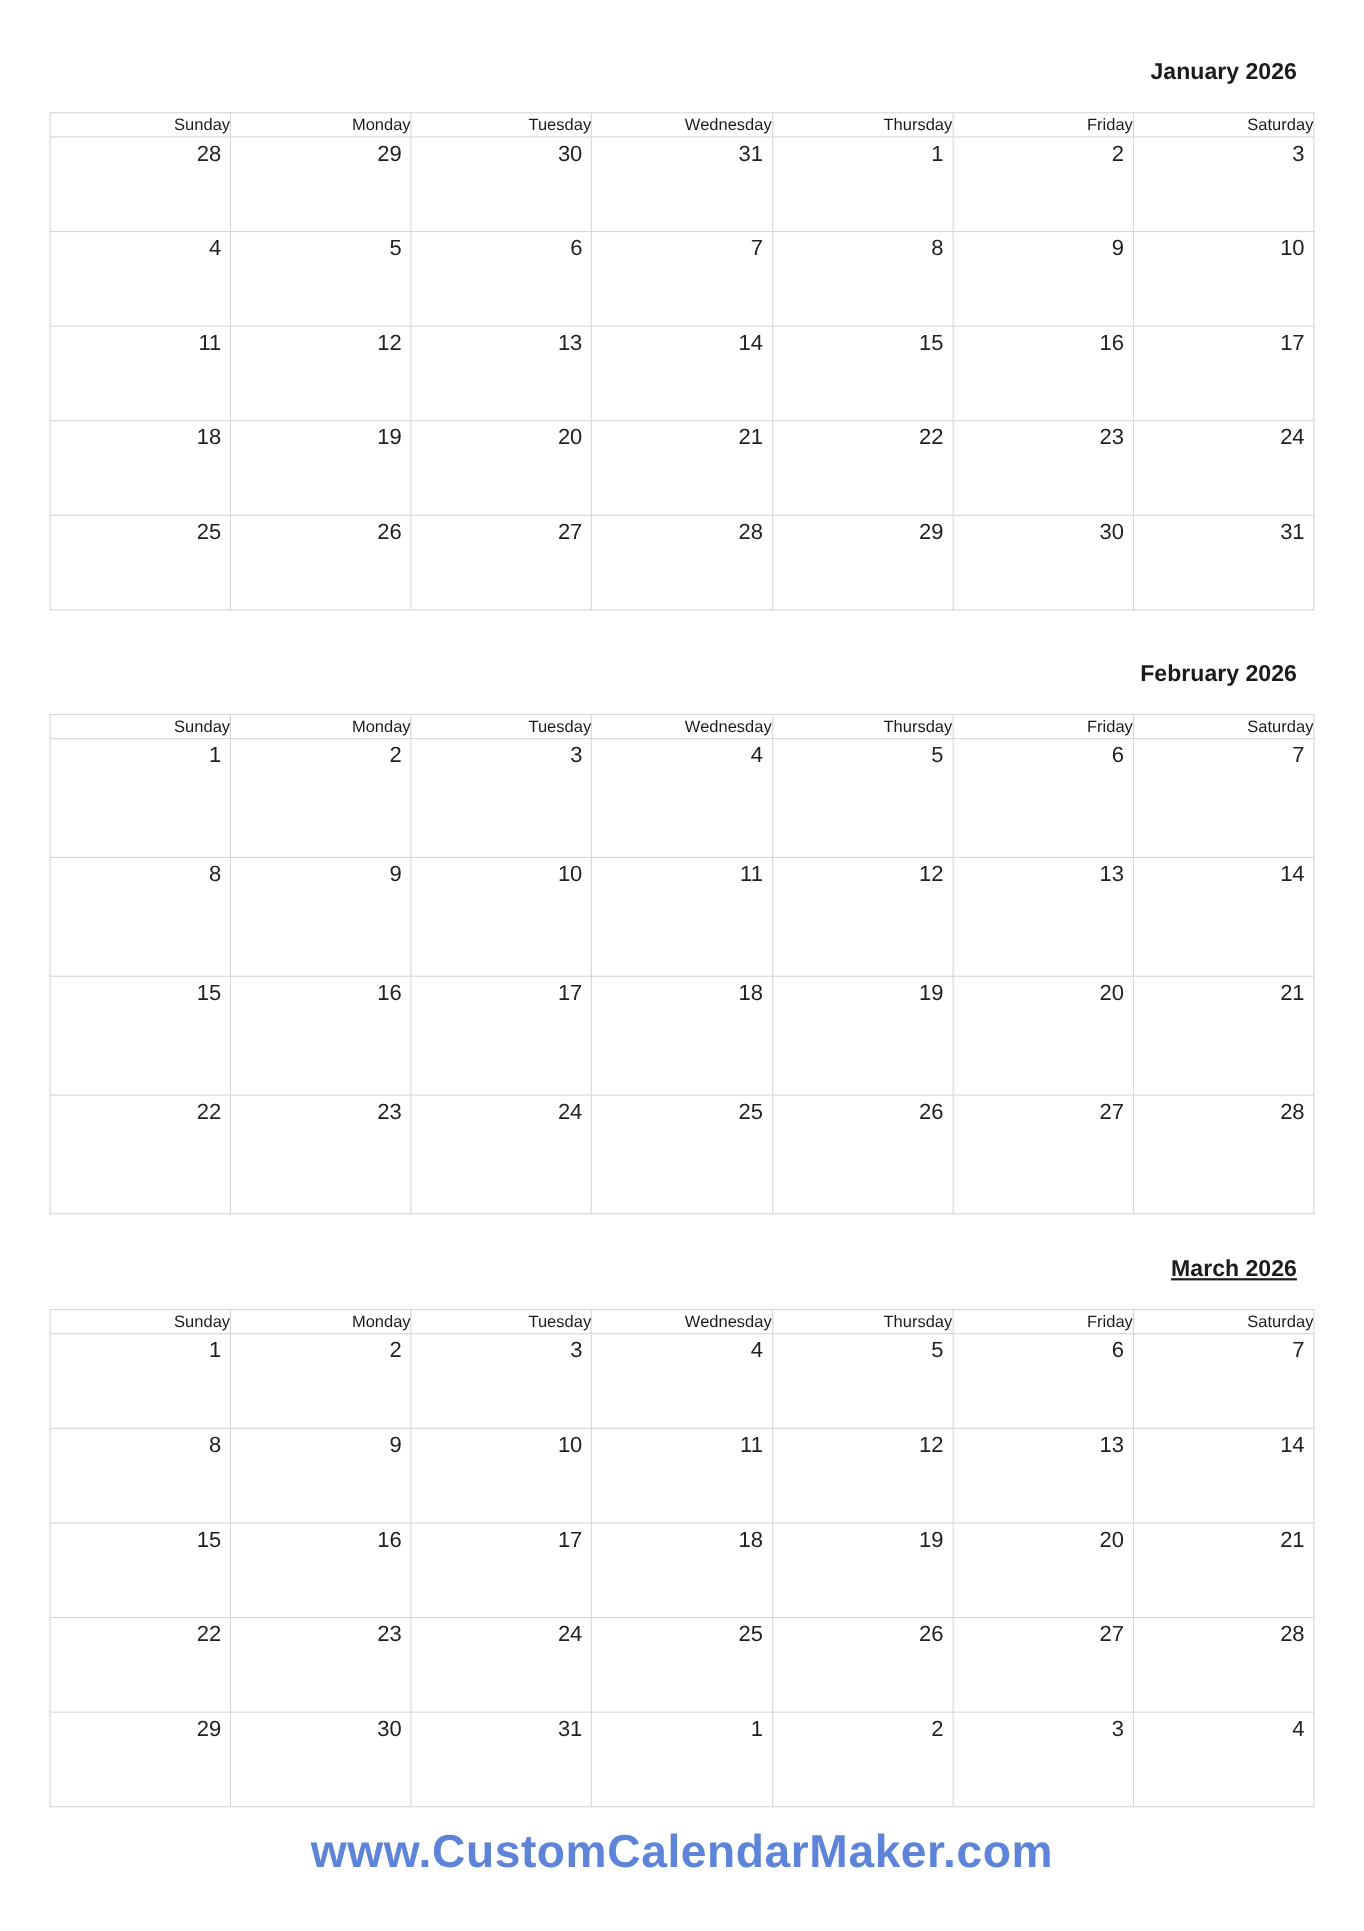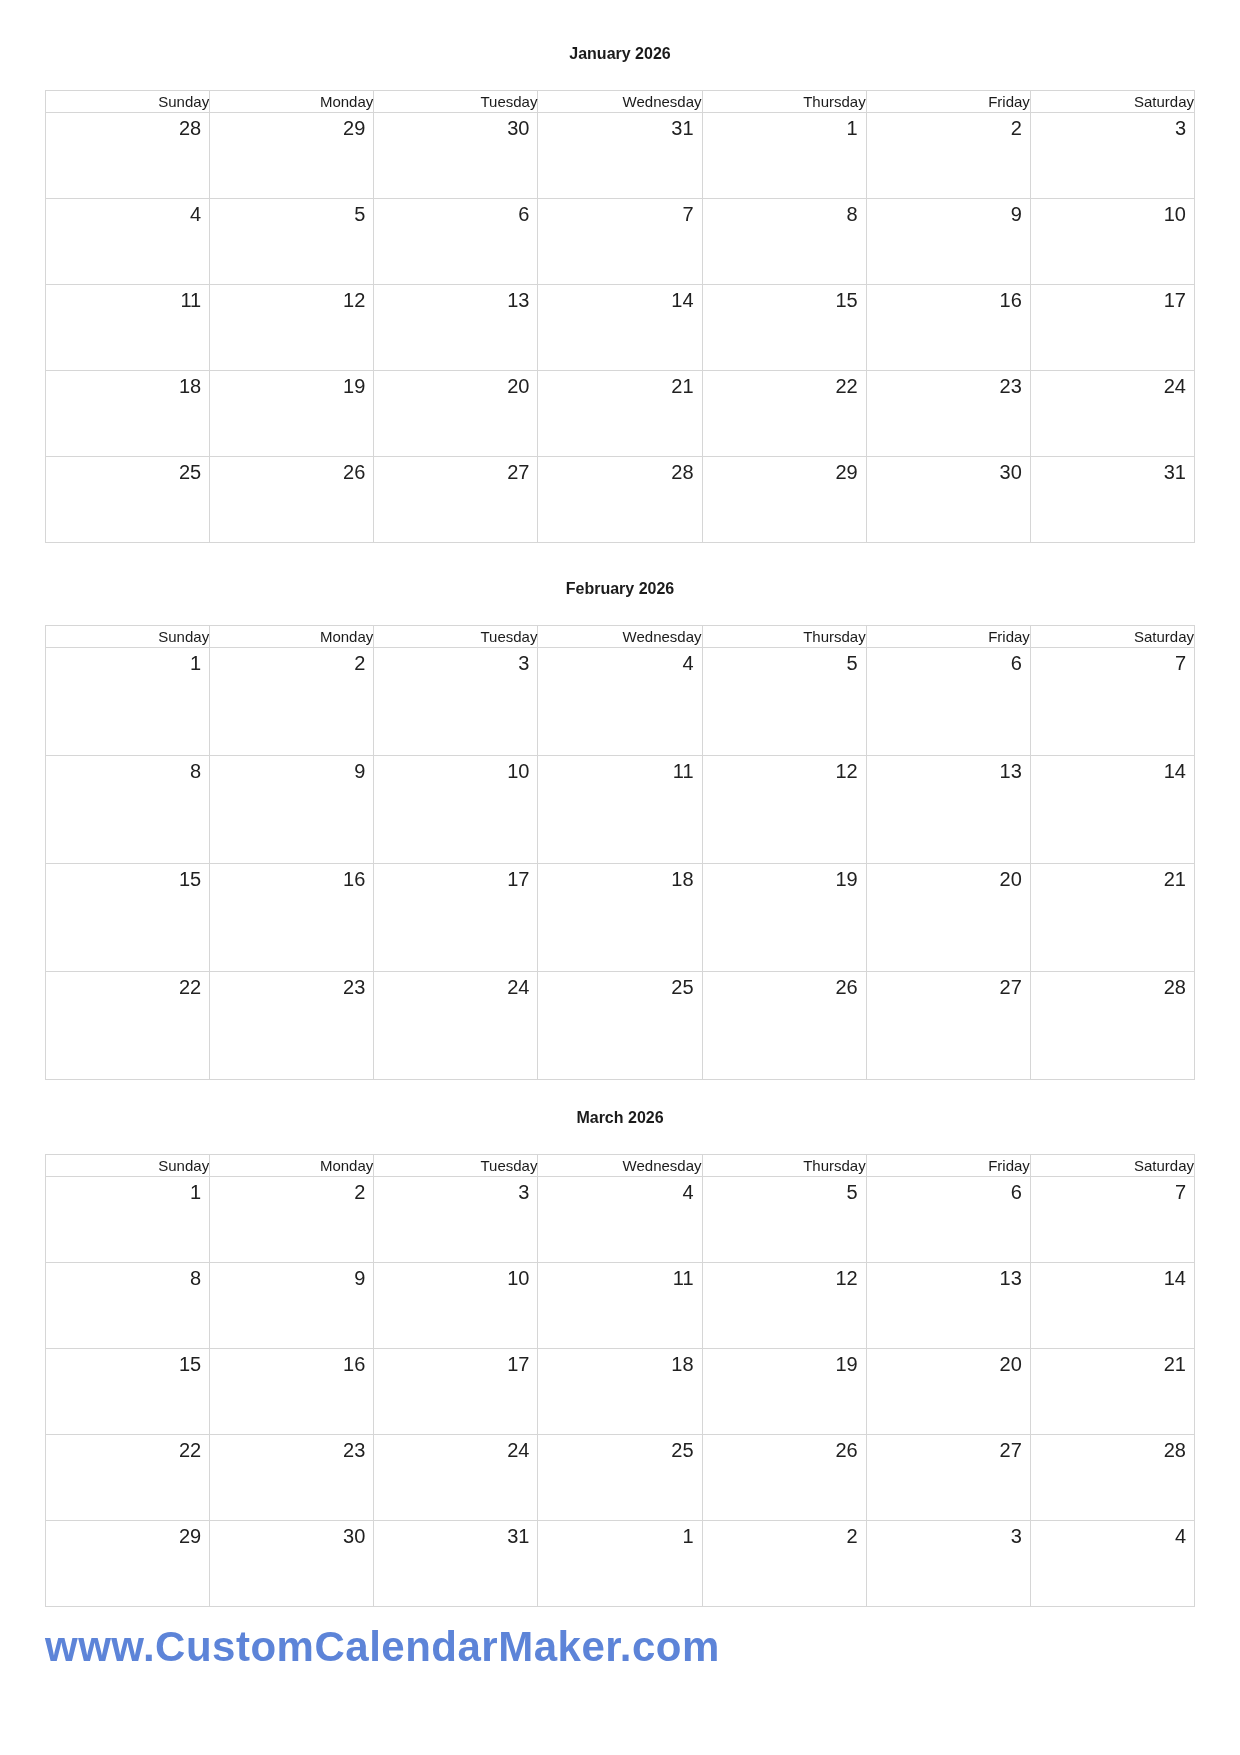--- a/index.html
+++ b/index.html
@@ -9,30 +9,30 @@
     background: #ffffff;
     font-family: "Liberation Sans", sans-serif;
     --brand: #5d84d8;
     --muted: #c4c4c4;
     --grid: #d6d6d6;
     --ink: #212121;
   }
   .calendar-page { width: 1150px; margin: 0 auto; }
 
   .month-title {
-    margin: 4px;
-    text-align: center;
-    font-size: 16px;
+    margin: 16px;
+    text-align: right;
+    font-size: 21px;
     line-height: 24px;
     font-weight: 700;
     color: #1b1b1b;
   }
   .m0 .month-title { padding-top: 38px; }
   .m1 .month-title { padding-top: 30px; }
-  .m2 .month-title { padding-top: 22px; }
+  .m2 .month-title { padding-top: 22px; text-decoration: underline; }
 
   table.month-table {
     width: 100%;
     border-collapse: collapse;
     table-layout: fixed;
     margin-top: 24px;
   }
   table.month-table th,
   table.month-table td {
     border: 1px solid var(--grid);
@@ -54,20 +54,21 @@
     line-height: 23px;
     color: var(--ink);
     padding: 4px 8px 0 0;
   }
   table.weeks-5 td { height: 81px; }   
   table.weeks-4 td { height: 103px; }  
   td.other { color: var(--muted); }
 
   .watermark {
     margin-top: 18px;
+    text-align: center;
     font-size: 42px;
     line-height: 44px;
     font-weight: 700;
     letter-spacing: 0.5px;
     color: var(--brand);
     cursor: pointer;
   }
 </style>
 </head>
 <body style="--brand: #5d84d8; --muted: #c4c4c4; --grid: #d6d6d6; --ink: #212121;">

